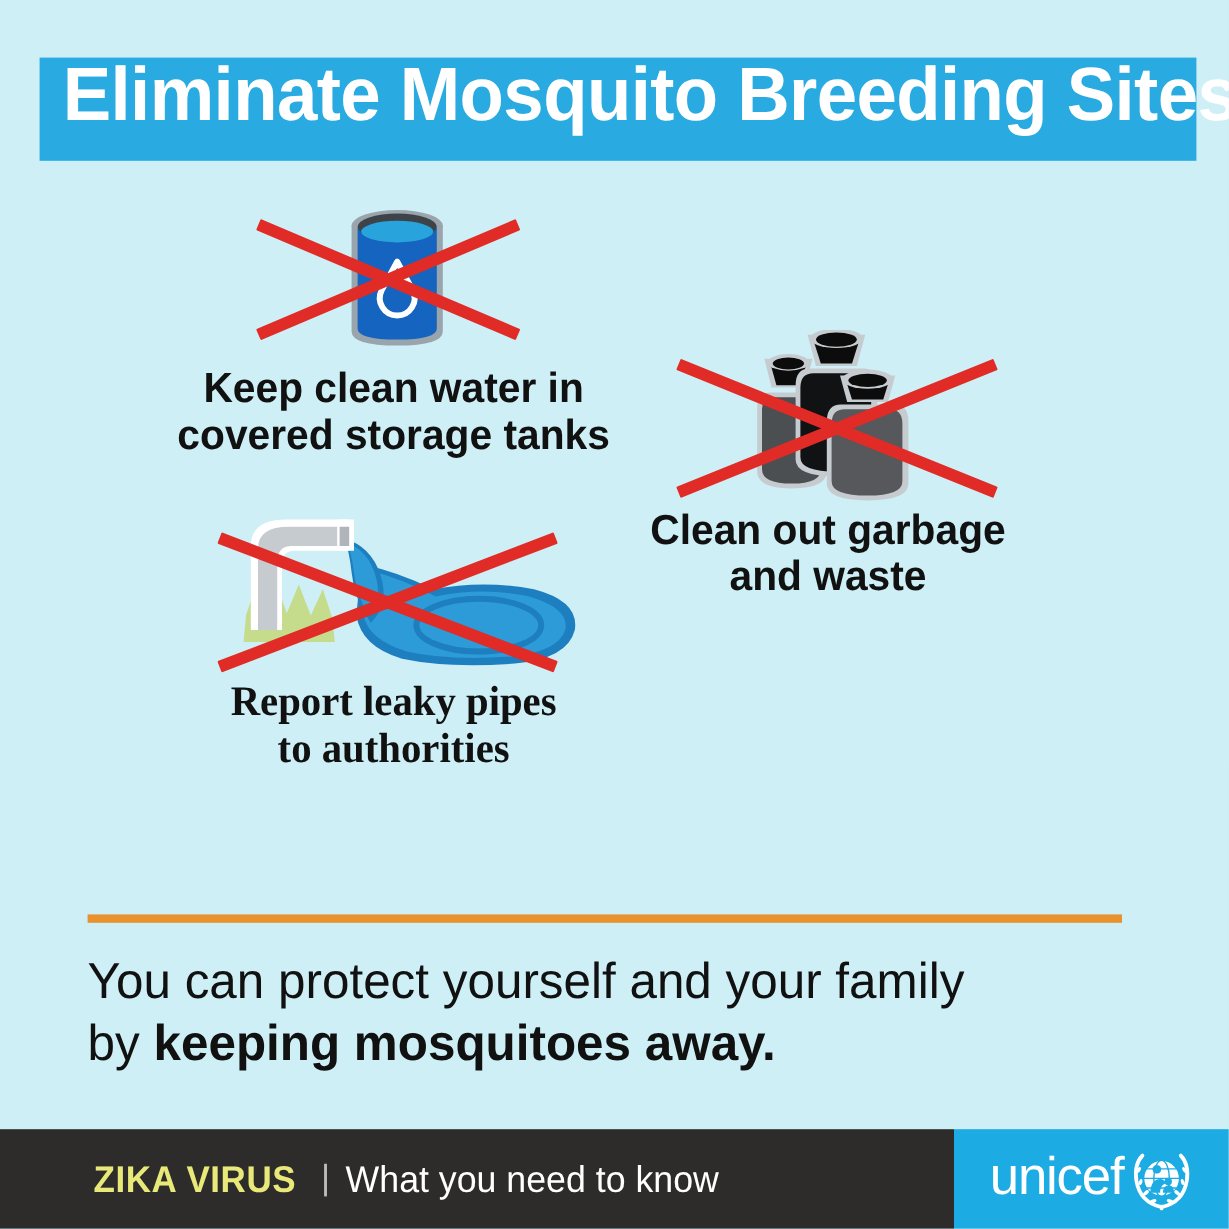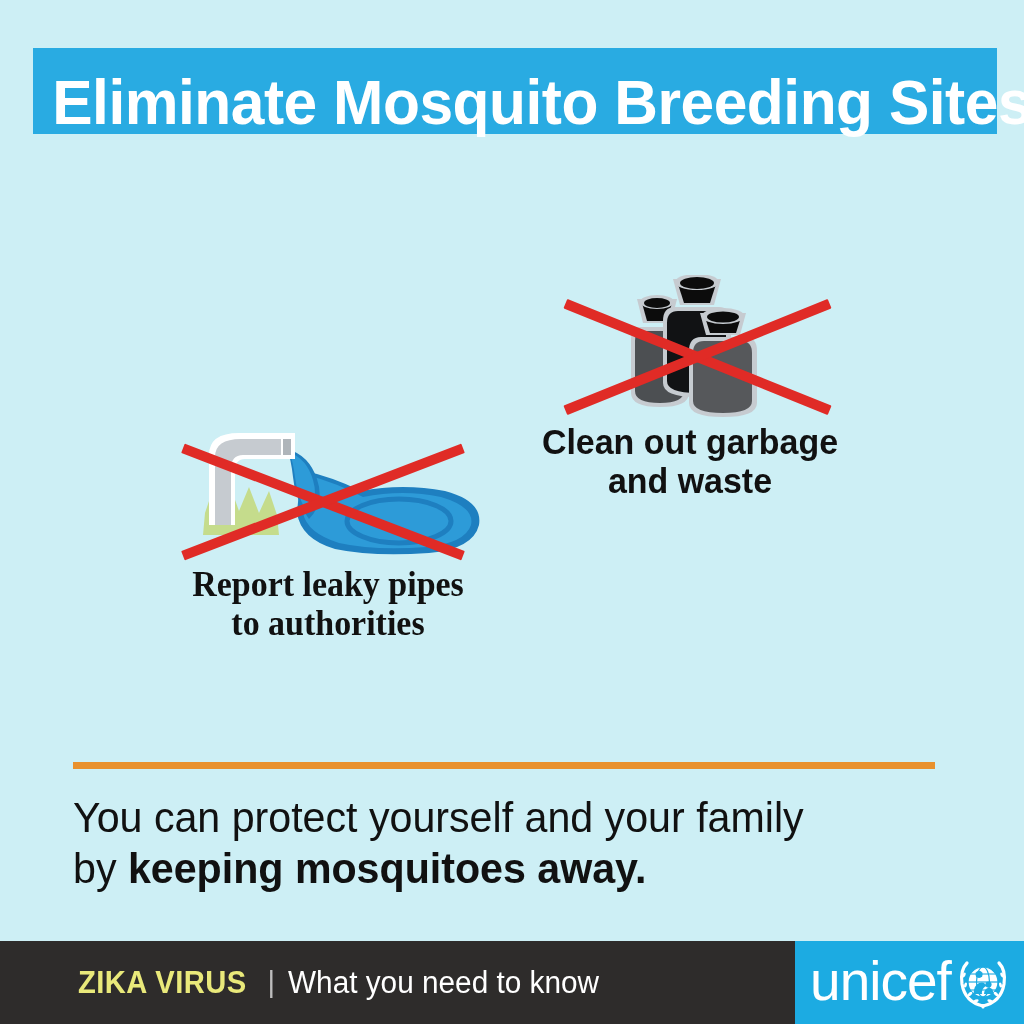--- a/index.html
+++ b/index.html
@@ -9,21 +9,21 @@
     font-family:"Liberation Sans", sans-serif;
     overflow:hidden;
     position:relative;
   }
   .canvas{position:relative;width:1024px;height:1024px;}
 
   
   .title-banner{
     position:absolute;left:33px;top:48px;width:964px;height:86px;
     background:#29ABE2;
-    display:flex;align-items:flex-end;
+    display:flex;align-items:flex-start;
   }
   .title-text{
     color:#FFFFFF;
     font-size:63px;
     font-weight:bold;
     letter-spacing:-0.5px;
     line-height:1;
     padding-left:20px;
     transform:scaleX(0.96);
     transform-origin:left center;
@@ -82,33 +82,60 @@
   .footer-sep{color:#BDBDBD;font-size:29px;margin:0 13px 0 10px;font-weight:300;}
   .footer-sub{
     color:#FFFFFF;font-size:31px;font-weight:400;
     transform:scaleX(.96);transform-origin:left center;
   }
   .footer-right{
     flex:1 1 auto;background:#1CABE2;
     display:flex;align-items:center;justify-content:center;
   }
   .unicef-word{
-    color:#fff;font-size:55px;letter-spacing:-1px;font-weight:400;
+    color:#fff;font-size:44px;letter-spacing:-1px;font-weight:400;
     margin-right:6px;position:relative;top:-2px;
   }
 </style>
 </head>
 <body>
 
 <div class="canvas">
 
   <div class="title-banner">
     <div class="title-text">Eliminate Mosquito Breeding Sites</div>
   </div>
 
+  <div class="block" style="left:128px;top:160px;width:400px;">
+
+    <div style="position:relative;height:140px;">
+
+      <svg width="120" height="140" viewBox="0 0 120 140" style="position:absolute;left:143px;top:0;">
+
+        <path d="M22 28 L22 116 Q22 128 60 128 Q98 128 98 116 L98 28 Z" fill="#9AA4AC"></path>
+        <ellipse cx="60" cy="28" rx="38" ry="13" fill="#9AA4AC"></ellipse>
+
+        <path d="M27 30 L27 114 Q27 123 60 123 Q93 123 93 114 L93 30 Z" fill="#1565C0"></path>
+
+        <ellipse cx="60" cy="29" rx="33" ry="11" fill="#3E4349"></ellipse>
+
+        <ellipse cx="60" cy="33" rx="30" ry="9" fill="#29A3DC"></ellipse>
+
+        <path d="M60 58 L73 82 A14.5 14.5 0 1 1 47 82 Z" fill="none" stroke="#FFFFFF" stroke-width="5" stroke-linejoin="round"></path>
+      </svg>
+
+      <div class="cross" style="left:78px;top:18px;width:235px;height:100px;">
+        <span style="transform:rotate(23deg);"></span>
+        <span style="transform:rotate(-23deg);"></span>
+      </div>
+    </div>
+
+    <div class="caption" style="margin-top:4px;">Keep clean water in
+covered storage tanks</div>
+  </div>
 
   <div class="block" style="left:490px;top:275px;width:400px;">
 
     <div style="position:relative;height:145px;">
       <svg width="210" height="145" viewBox="0 0 210 145" style="position:absolute;left:95px;top:0;">
 
         <g>
           <path d="M46 52 L94 52 Q104 52 104 64 L104 118 Q104 132 75 132 Q46 132 46 118 L46 64 Q46 52 56 52 Z" fill="#C6CBD0"></path>
           <path d="M50 56 L90 56 Q99 56 99 66 L99 116 Q99 128 75 128 Q50 128 50 116 L50 66 Q50 56 59 56 Z" fill="#4C4F52"></path>
           <path d="M52 24 L92 24 L86 48 L58 48 Z" fill="#C6CBD0"></path>

